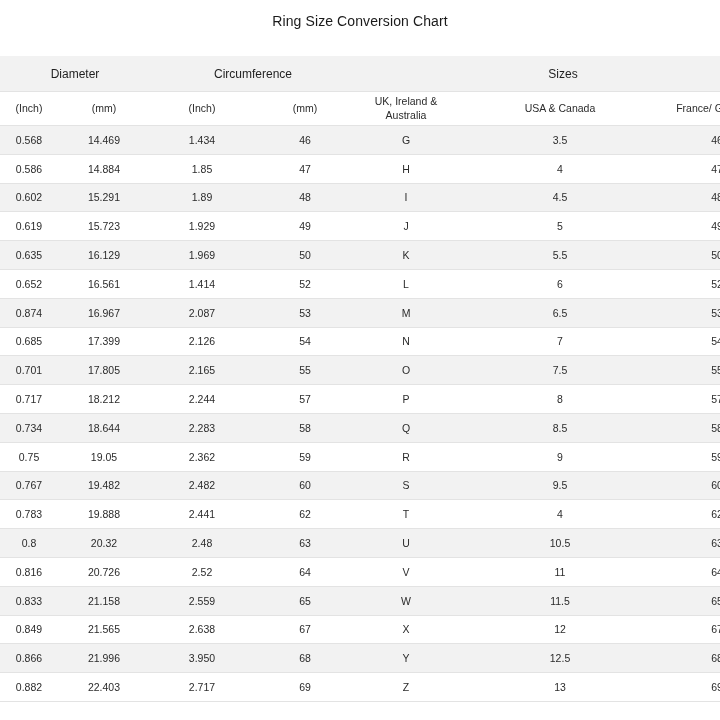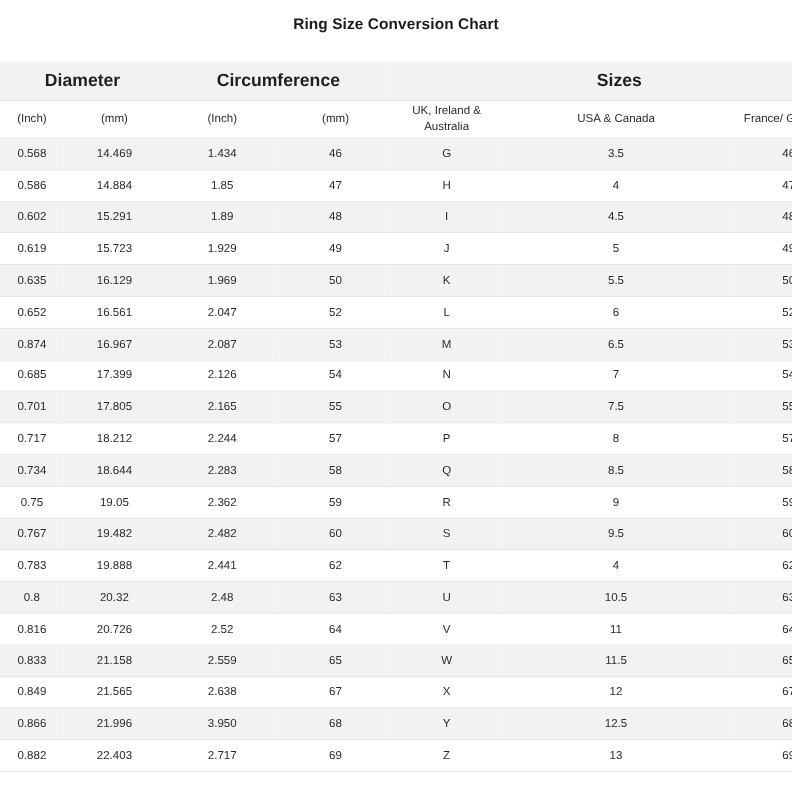--- a/index.html
+++ b/index.html
@@ -16,21 +16,21 @@
   }
   .page {
     width: 720px;
     height: 720px;
     position: relative;
     box-sizing: border-box;
   }
   .title {
     text-align: center;
     font-size: 14px;
-    font-weight: bold;
+    font-weight: normal;
     color: #1a1a1a;
     padding-top: 13px;
     padding-bottom: 0;
     letter-spacing: 0.1px;
   }
   table.chart {
     border-collapse: collapse;
     width: 720px;
     margin-top: 27px;
     table-layout: fixed;
@@ -40,22 +40,22 @@
     vertical-align: middle;
     font-weight: normal;
     border: none;
     padding: 0;
   }
   tr.group-row {
     background: #f2f2f2;
     height: 35px;
   }
   tr.group-row td {
-    font-size: 16px;
-    font-weight: bold;
+    font-size: 12px;
+    font-weight: normal;
     color: #1f1f1f;
   }
   tr.sub-row {
     background: #ffffff;
     height: 33px;
   }
   tr.sub-row td {
     font-size: 10.5px;
     color: #2b2b2b;
     line-height: 1.25;
@@ -211,21 +211,21 @@
       </tr>
       <tr class="sep">
           <td colspan="8">
             <div class="rule"></div>
           </td>
         </tr>
 
       <tr class="data-row even">
         <td>0.652</td>
         <td>16.561</td>
-        <td>2.047</td>
+        <td>1.414</td>
         <td>52</td>
         <td>L</td>
         <td colspan="2">6</td>
         <td>52</td>
       </tr>
       <tr class="sep">
           <td colspan="8">
             <div class="rule"></div>
           </td>
         </tr>

